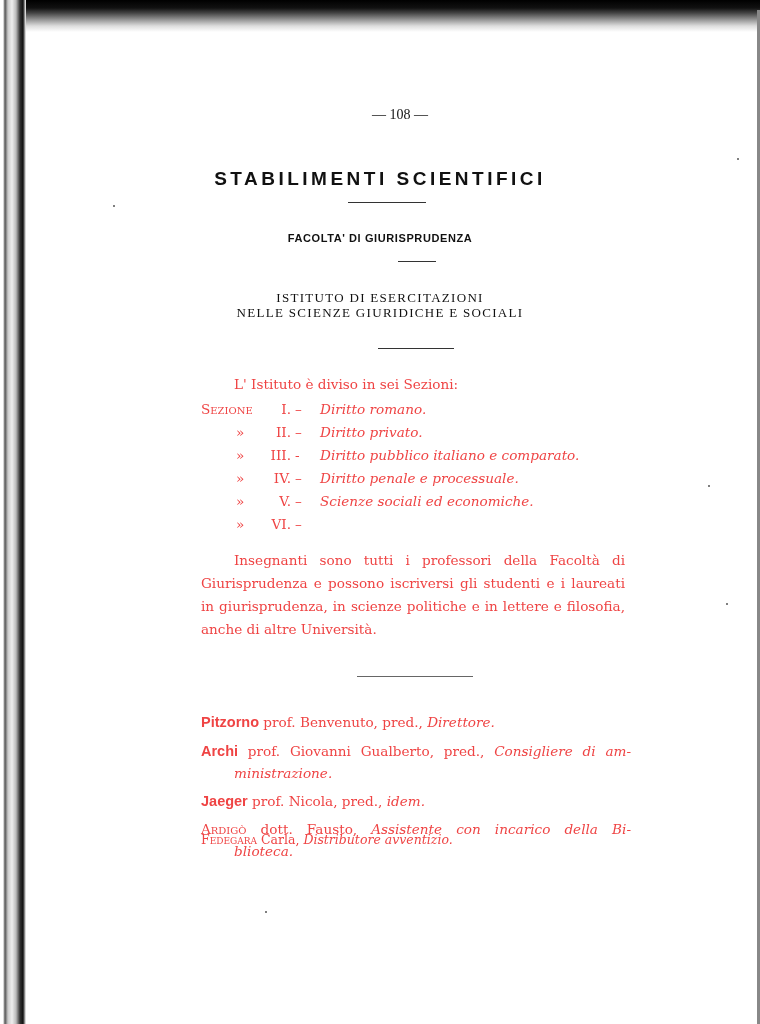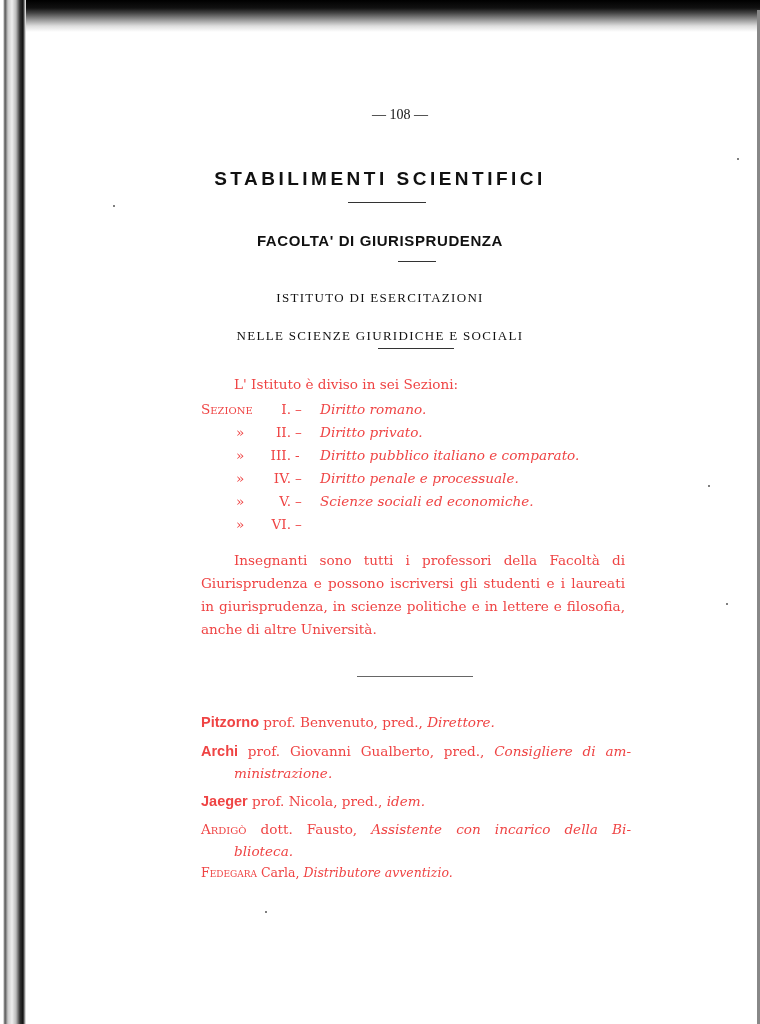--- a/index.html
+++ b/index.html
@@ -24,27 +24,27 @@
   .abs { position: absolute; }
   .center { left: 0; width: 760px; text-align: center; }
 
   .page-number { top: 107px; font-size: 14px; font-family: "Liberation Serif", serif; padding-left: 20px; }
   .main-title {
     top: 168px; font-family: "Liberation Sans", sans-serif; font-weight: bold;
     font-size: 19px; letter-spacing: 3.5px;
   }
   .faculty-title {
     top: 232px; font-family: "Liberation Sans", sans-serif; font-weight: bold;
-    font-size: 15px; letter-spacing: 0.6px;
+    font-size: 11px; letter-spacing: 0.6px;
   }
   .inst-title {
     font-family: "Liberation Serif", serif; font-size: 13px; letter-spacing: 1.3px;
   }
   .inst-1 { top: 290px; }
-  .inst-2 { top: 328px; }
+  .inst-2 { top: 305px; }
 
   .rule { position: absolute; height: 1px; background: #333; }
 
   .body-text {
     font-family: "DejaVu Serif", serif; font-size: 13.6px; color: #ef4444;
   }
   .intro { left: 234px; top: 376px; }
 
   .sections { left: 201px; top: 401px; width: 420px; }
   .sec-row { position: relative; height: 23px; }
@@ -63,21 +63,21 @@
   .staff .surname-sans { font-family: "Liberation Sans", sans-serif; font-weight: bold; font-size: 14.5px; }
   .staff .surname-sc { font-variant: small-caps; }
   .staff .role { font-style: italic; }
   .staff .cont { padding-left: 33px; }
   .staff-line { line-height: 22px; text-align: justify; text-align-last: justify; }
   .staff-line.last { text-align-last: left; }
   .s1 { top: 711px; }
   .s2 { top: 740px; }
   .s3 { top: 790px; }
   .s4 { top: 818px; }
-  .s5 { top: 862px; font-size: 12.5px; }
+  .s5 { top: 829px; font-size: 12.5px; }
 
   .speck { position: absolute; width: 2px; height: 2px; background: #555; border-radius: 1px; }
 </style>
 </head>
 <body>
 
 <div class="top-shadow"></div>
 <div class="left-binding"></div>
 <div class="right-edge"></div>
 

